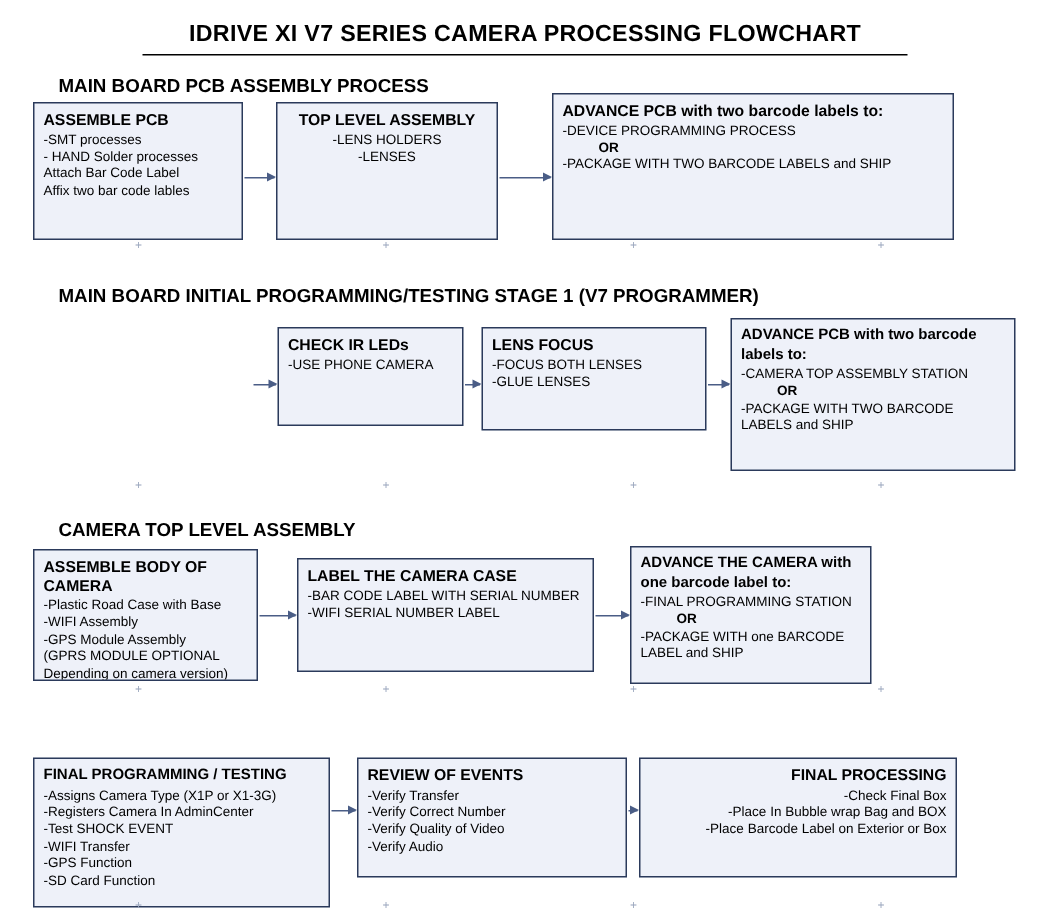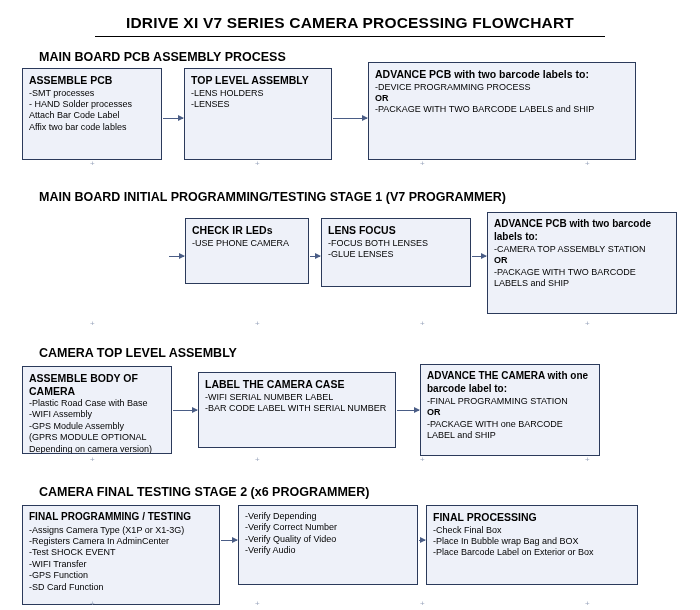--- a/index.html
+++ b/index.html
@@ -71,20 +71,21 @@
     list-style: none;
   }
   .box li {
     white-space: nowrap;
   }
   .box li.wrap {
     white-space: normal;
   }
   .box .or {
     font-weight: bold;
+    margin-left: 24px;
   }
   .arrow {
     position: absolute;
     height: 1px;
     background: #4a5d86;
   }
   .arrow::after {
     content: "";
     position: absolute;
     right: -1px;
@@ -115,21 +116,21 @@
     <ul>
       <li>-SMT processes</li>
       <li>- HAND Solder processes</li>
       <li>Attach Bar Code Label</li>
       <li>Affix two bar code lables</li>
     </ul>
   </div>
 
   <div class="arrow" style="top:118px; left:163px; width:20px;"></div>
 
-  <div class="box" style="top:68px; left:184px; width:148px; height:92px;">
+  <div class="box" style="top:68px; left:184px; width:148px; height:92px;text-align:center;">
     <span class="bt">TOP LEVEL ASSEMBLY</span>
     <ul>
       <li>-LENS HOLDERS</li>
       <li>-LENSES</li>
     </ul>
   </div>
 
   <div class="arrow" style="top:118px; left:333px; width:34px;"></div>
 
   <div class="box" style="top:62px; left:368px; width:268px; height:98px;">
@@ -185,64 +186,64 @@
       <li>(GPRS MODULE OPTIONAL</li>
       <li>Depending on camera version)</li>
     </ul>
   </div>
 
   <div class="arrow" style="top:410px; left:173px; width:24px;"></div>
 
   <div class="box" style="top:372px; left:198px; width:198px; height:76px;">
     <span class="bt">LABEL THE CAMERA CASE</span>
     <ul>
+      <li>-BAR CODE LABEL WITH SERIAL NUMBER</li>
       <li>-WIFI SERIAL NUMBER LABEL</li>
-      <li>-BAR CODE LABEL WITH SERIAL NUMBER</li>
     </ul>
   </div>
 
   <div class="arrow" style="top:410px; left:397px; width:22px;"></div>
 
-  <div class="box" style="top:364px; left:420px; width:180px; height:92px;">
+  <div class="box" style="top:364px; left:420px; width:161px; height:92px;">
     <span class="bt small">ADVANCE THE CAMERA with one barcode label to:</span>
     <ul>
       <li>-FINAL PROGRAMMING STATION</li>
       <li class="or">OR</li>
       <li class="wrap">-PACKAGE WITH one BARCODE LABEL and SHIP</li>
     </ul>
   </div>
 
-  <div class="section-head" style="top:485px; left:22px;">CAMERA FINAL TESTING STAGE 2 (x6 PROGRAMMER)</div>
 
   <div class="box" style="top:505px; left:22px; width:198px; height:100px;">
     <span class="bt small">FINAL PROGRAMMING / TESTING</span>
     <ul>
       <li>-Assigns Camera Type (X1P or X1-3G)</li>
       <li>-Registers Camera In AdminCenter</li>
       <li>-Test SHOCK EVENT</li>
       <li>-WIFI Transfer</li>
       <li>-GPS Function</li>
       <li>-SD Card Function</li>
     </ul>
   </div>
 
   <div class="arrow" style="top:540px; left:221px; width:16px;"></div>
 
   <div class="box" style="top:505px; left:238px; width:180px; height:80px;">
-    <ul>
-      <li>-Verify Depending</li>
+    <span class="bt">REVIEW OF EVENTS</span>
+    <ul>
+      <li>-Verify Transfer</li>
       <li>-Verify Correct Number</li>
       <li>-Verify Quality of Video</li>
       <li>-Verify Audio</li>
     </ul>
   </div>
 
   <div class="arrow" style="top:540px; left:419px; width:6px;"></div>
 
-  <div class="box" style="top:505px; left:426px; width:212px; height:80px;">
+  <div class="box" style="top:505px; left:426px; width:212px; height:80px;text-align:right;">
     <span class="bt">FINAL PROCESSING</span>
     <ul>
       <li>-Check Final Box</li>
       <li>-Place In Bubble wrap Bag and BOX</li>
       <li>-Place Barcode Label on Exterior or Box</li>
     </ul>
   </div>
 
   <div class="tick" style="top:160px; left:90px;">+</div>
   <div class="tick" style="top:160px; left:255px;">+</div>

